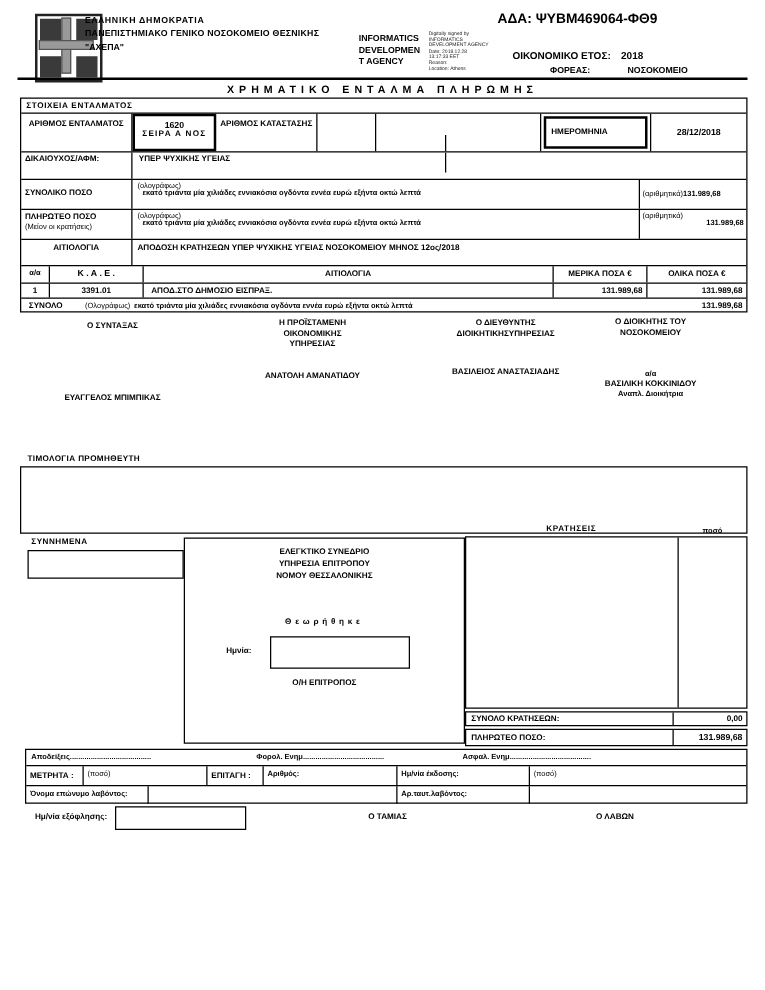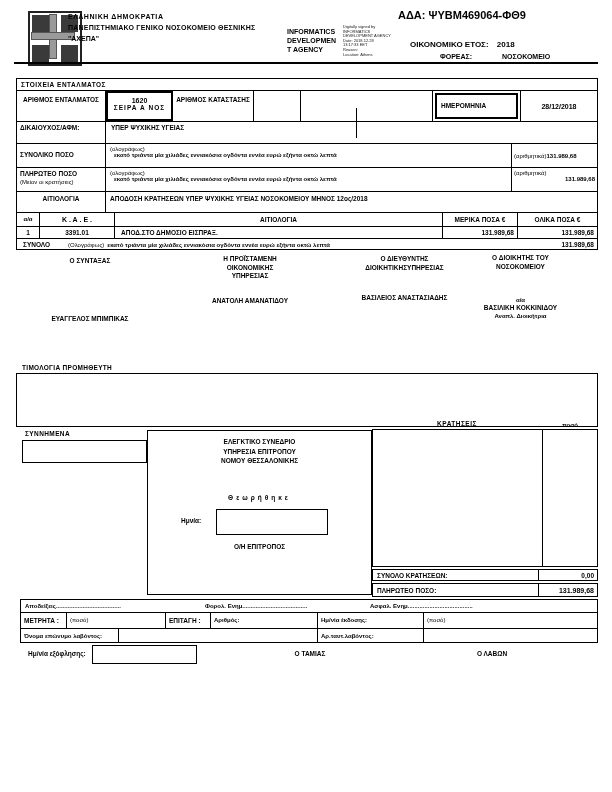--- a/index.html
+++ b/index.html
@@ -63,20 +63,21 @@
     <span>ΨΥΒΜ469064-ΦΘ9</span>
   </div>
   <div class="abs b f8" style="left:398px;top:40px;margin-left:12px;">
     <span>ΟΙΚΟΝΟΜΙΚΟ ΕΤΟΣ:</span>
     <span style="margin-left:6px;">2018</span>
   </div>
   <div class="abs b f7" style="left:440px;top:53px;">ΦΟΡΕΑΣ:</div>
   <div class="abs b f7" style="left:502px;top:53px;">ΝΟΣΟΚΟΜΕΙΟ</div>
 
   <div class="abs" style="left:14px;top:62px;width:584px;height:0;border-top:2px solid #000;"></div>
+  <div class="abs b c" style="left:0;top:66px;width:612px;font-size:8.5px;letter-spacing:4px;">ΧΡΗΜΑΤΙΚΟ ΕΝΤΑΛΜΑ ΠΛΗΡΩΜΗΣ</div>
 
   <div class="abs box" style="left:16px;top:78px;width:582px;height:172px;border-width:1px;">
 
     <div class="row" style="height:12px;border-bottom:1px solid #000;align-items:center;">
       <span class="b f65" style="padding-left:4px;letter-spacing:.5px;">ΣΤΟΙΧΕΙΑ ΕΝΤΑΛΜΑΤΟΣ</span>
     </div>
 
     <div class="row" style="height:31px;border-bottom:1px solid #000;">
       <div class="cell b f65 c" style="width:89px;padding-top:5px;line-height:8px;">
         <div>ΑΡΙΘΜΟΣ ΕΝΤΑΛΜΑΤΟΣ</div>

